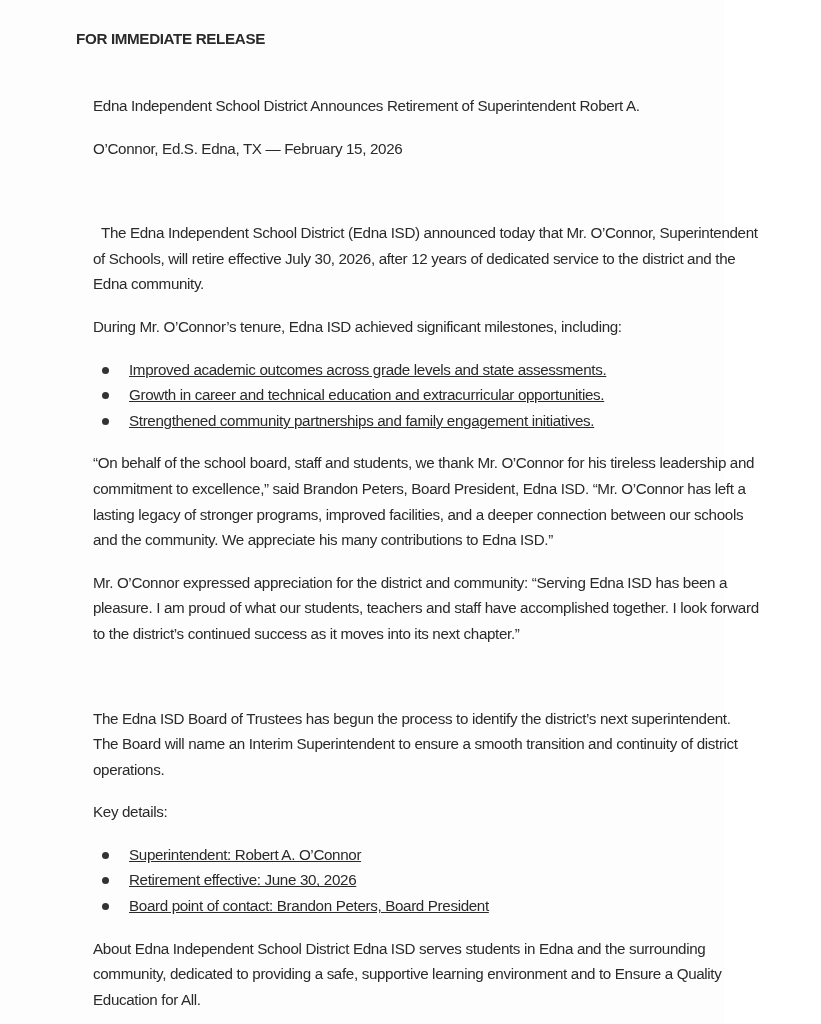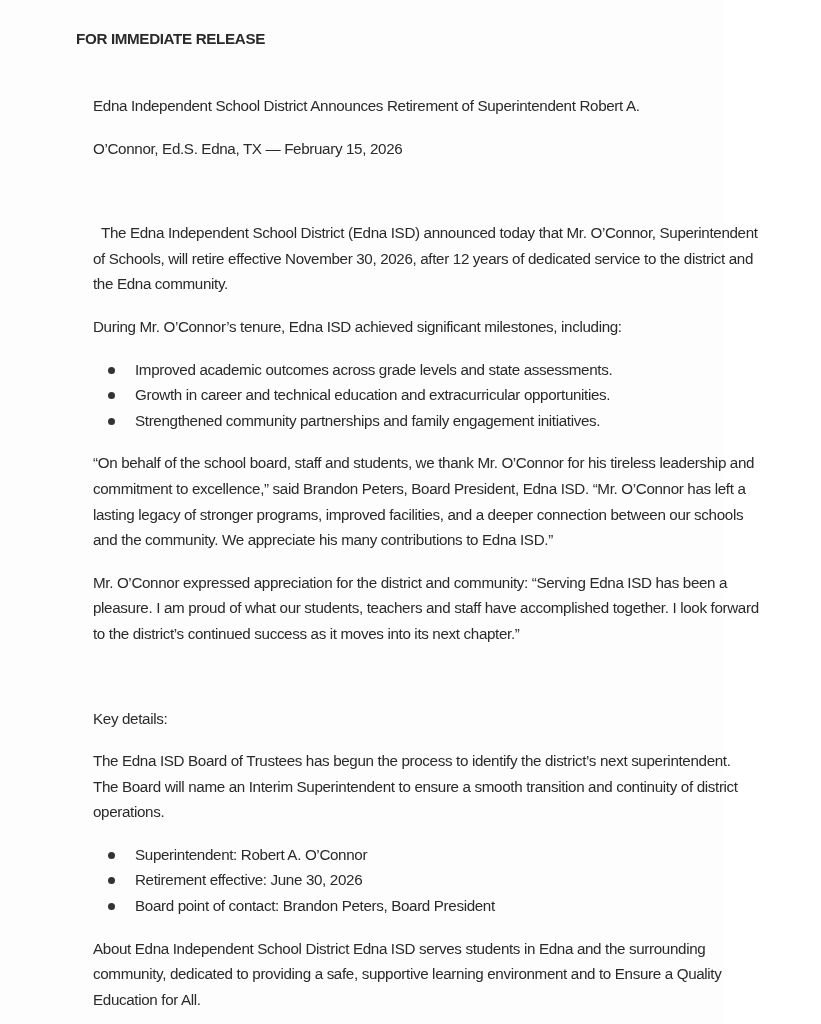--- a/index.html
+++ b/index.html
@@ -18,21 +18,21 @@
   .doc {
     position: absolute;
     left: 76px; top: 24px; width: 700px;
     font-size: 15.2px;
     line-height: 25.6px;
     letter-spacing: -0.35px;
   }
   .heading { font-weight: bold; margin: 2px 0 0 0; height: 25px; }
   .p { margin: 17px; }
   .gap-lg { height: 25px; }
-  ul.bullets { list-style: none; margin: 16px; padding: 0; }
+  ul.bullets { list-style: none; margin: 10px; padding: 0; text-decoration: underline; }
   ul.bullets li { position: relative; padding-left: 43px; }
   ul.bullets li .dot {
     position: absolute; left: 16px; top: 10px;
     width: 7px; height: 7px; border-radius: 50%;
     background: #333333;
   }
   .indent { padding-left: 8px; }
   a.link { color: #8b5cf6; text-decoration: underline; }
 </style>
 </head>
@@ -41,35 +41,35 @@
 <div class="page">
   <div class="doc">
 
     <div class="heading">FOR IMMEDIATE RELEASE</div>
     <div class="gap-lg"></div>
 
     <div class="p">Edna Independent School District Announces Retirement of Superintendent Robert A.</div>
     <div class="p">O’Connor, Ed.S.  Edna, TX — February 15, 2026</div>
     <div class="gap-lg"></div>
 
-    <div class="p indent" style="padding-left:0;text-indent:8px;">The Edna Independent School District (Edna ISD) announced today that Mr. O’Connor, Superintendent of Schools, will retire effective November 30, 2026, after 12 years of dedicated service to the district and the Edna community.</div>
+    <div class="p indent" style="padding-left:0;text-indent:8px;">The Edna Independent School District (Edna ISD) announced today that Mr. O’Connor, Superintendent of Schools, will retire effective July 30, 2026, after 12 years of dedicated service to the district and the Edna community.</div>
     <div class="p">During Mr. O’Connor’s tenure, Edna ISD achieved significant milestones, including:</div>
 
     <ul class="bullets">
       <li><span class="dot"></span><span>Improved academic outcomes across grade levels and state assessments.</span></li>
       <li><span class="dot"></span><span>Growth in career and technical education and extracurricular opportunities.</span></li>
       <li><span class="dot"></span><span>Strengthened community partnerships and family engagement initiatives.</span></li>
     </ul>
 
     <div class="p">“On behalf of the school board, staff and students, we thank Mr. O’Connor for his tireless leadership and commitment to excellence,” said Brandon Peters, Board President, Edna ISD. “Mr. O’Connor has left a lasting legacy of stronger programs, improved facilities, and a deeper connection between our schools and the community. We appreciate his many contributions to Edna ISD.”</div>
     <div class="p">Mr. O’Connor expressed appreciation for the district and community: “Serving Edna ISD has been a pleasure. I am proud of what our students, teachers and staff have accomplished together. I look forward to the district’s continued success as it moves into its next chapter.”</div>
     <div class="gap-lg"></div>
 
+    <div class="p">The Edna ISD Board of Trustees has begun the process to identify the district’s next superintendent. The Board will name an Interim Superintendent to ensure a smooth transition and continuity of district operations.</div>
     <div class="p">Key details:</div>
-    <div class="p">The Edna ISD Board of Trustees has begun the process to identify the district’s next superintendent. The Board will name an Interim Superintendent to ensure a smooth transition and continuity of district operations.</div>
 
     <ul class="bullets">
       <li><span class="dot"></span><span>Superintendent: Robert A. O’Connor</span></li>
       <li><span class="dot"></span><span>Retirement effective: June 30, 2026</span></li>
       <li><span class="dot"></span><span>Board point of contact: Brandon Peters, Board President</span></li>
     </ul>
 
     <div class="p">About Edna Independent School District Edna ISD serves students in Edna and the surrounding community, dedicated to providing a safe, supportive learning environment and to Ensure a Quality Education for All.</div>
     <div class="gap-lg"></div>
 

